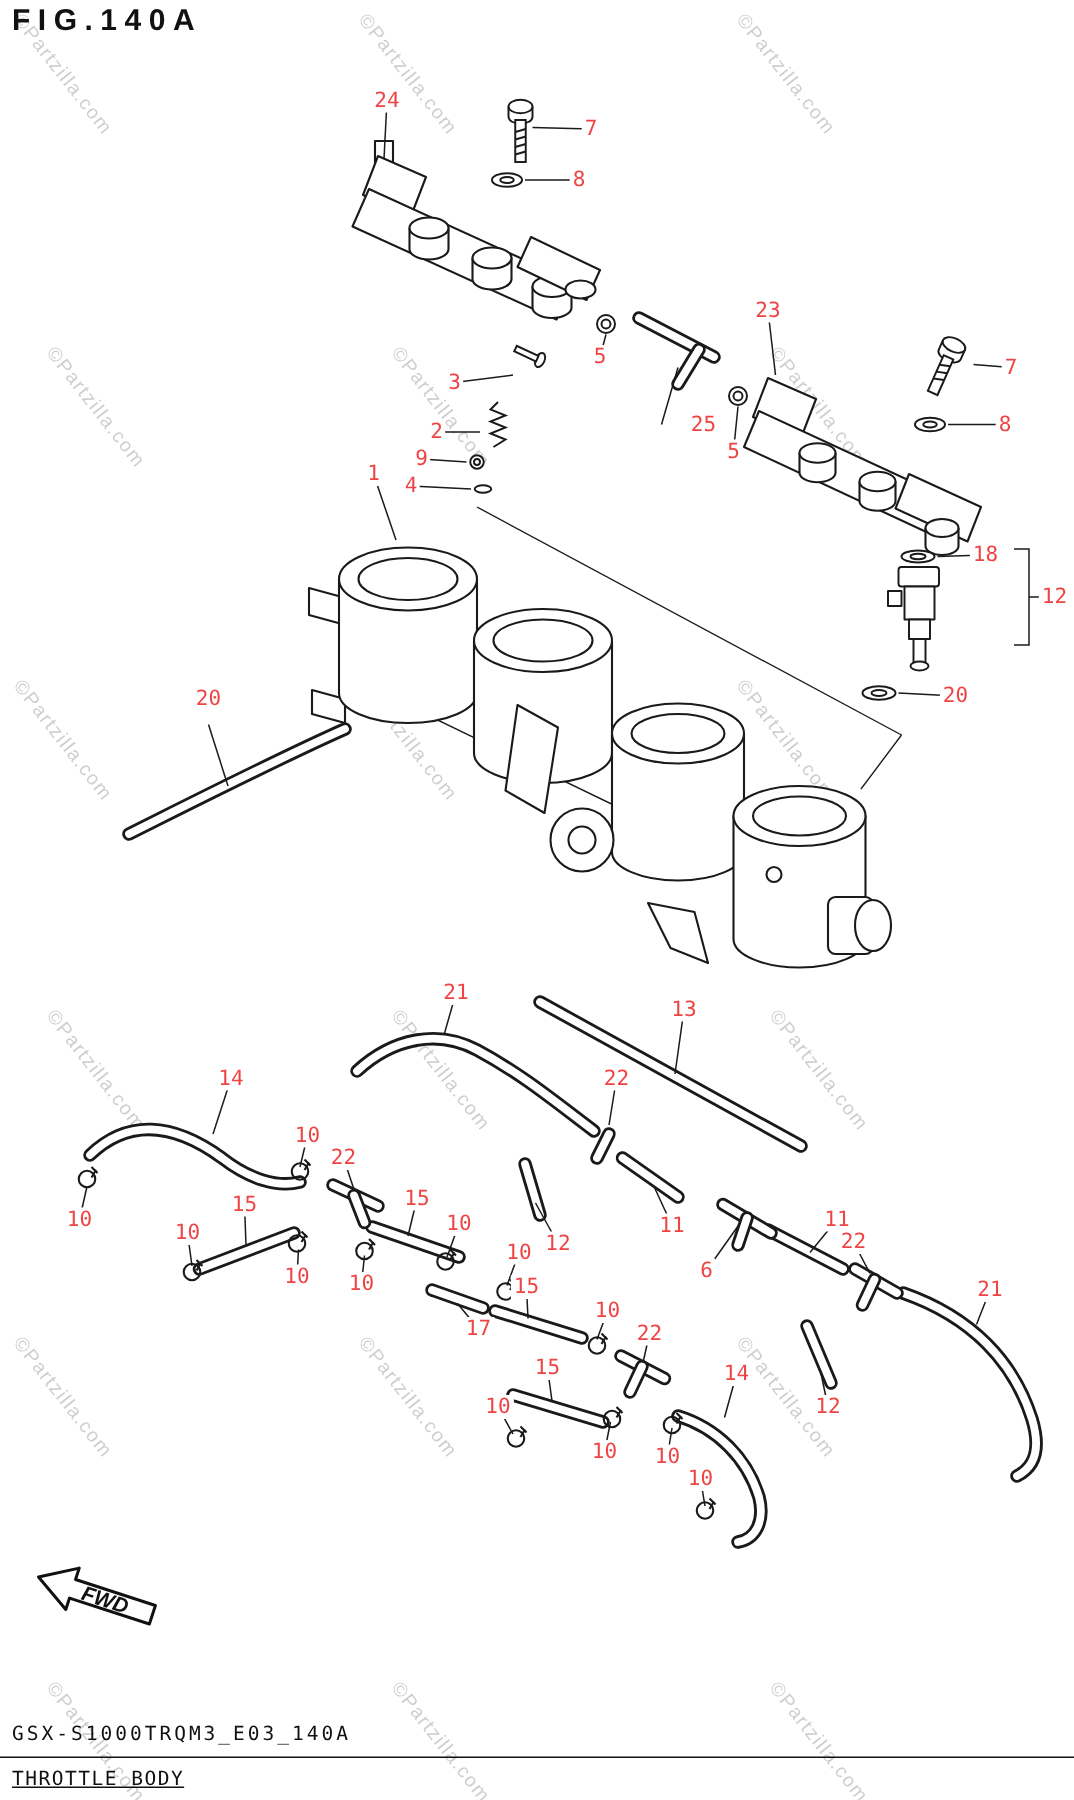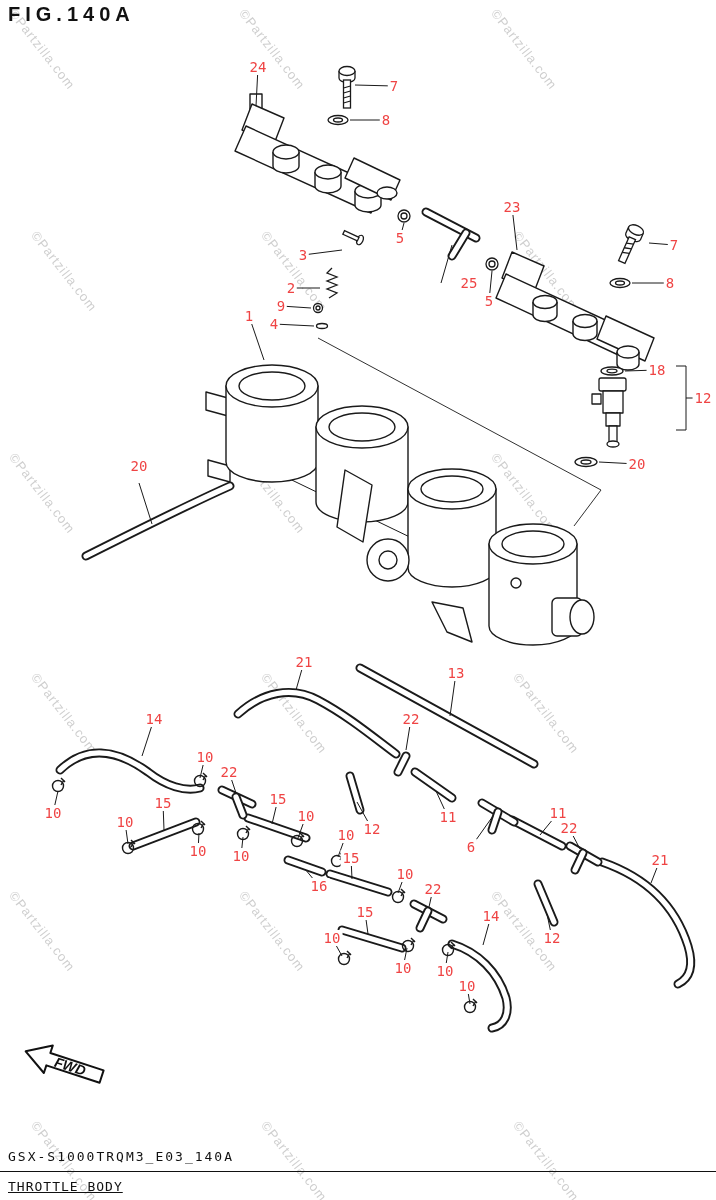--- a/index.html
+++ b/index.html
@@ -430,21 +430,21 @@
       <div class="callout" style="left: 306px; top: 816px;">10</div>
       <div class="callout" style="left: 372px; top: 829px;">12</div>
       <div class="callout" style="left: 448px; top: 817px;">11</div>
       <div class="callout" style="left: 558px; top: 813px;">11</div>
       <div class="callout" style="left: 569px; top: 828px;">22</div>
       <div class="callout" style="left: 471px; top: 847px;">6</div>
       <div class="callout" style="left: 198px; top: 851px;">10</div>
       <div class="callout" style="left: 241px; top: 856px;">10</div>
       <div class="callout" style="left: 346px; top: 835px;">10</div>
       <div class="callout" style="left: 351px; top: 858px;">15</div>
-      <div class="callout" style="left: 319px; top: 886px;">16</div>
+      <div class="callout" style="left: 319px; top: 886px;">17</div>
       <div class="callout" style="left: 660px; top: 860px;">21</div>
       <div class="callout" style="left: 405px; top: 874px;">10</div>
       <div class="callout" style="left: 433px; top: 889px;">22</div>
       <div class="callout" style="left: 365px; top: 912px;">15</div>
       <div class="callout" style="left: 491px; top: 916px;">14</div>
       <div class="callout" style="left: 552px; top: 938px;">12</div>
       <div class="callout" style="left: 332px; top: 938px;">10</div>
       <div class="callout" style="left: 403px; top: 968px;">10</div>
       <div class="callout" style="left: 445px; top: 971px;">10</div>
       <div class="callout" style="left: 467px; top: 986px;">10</div>

